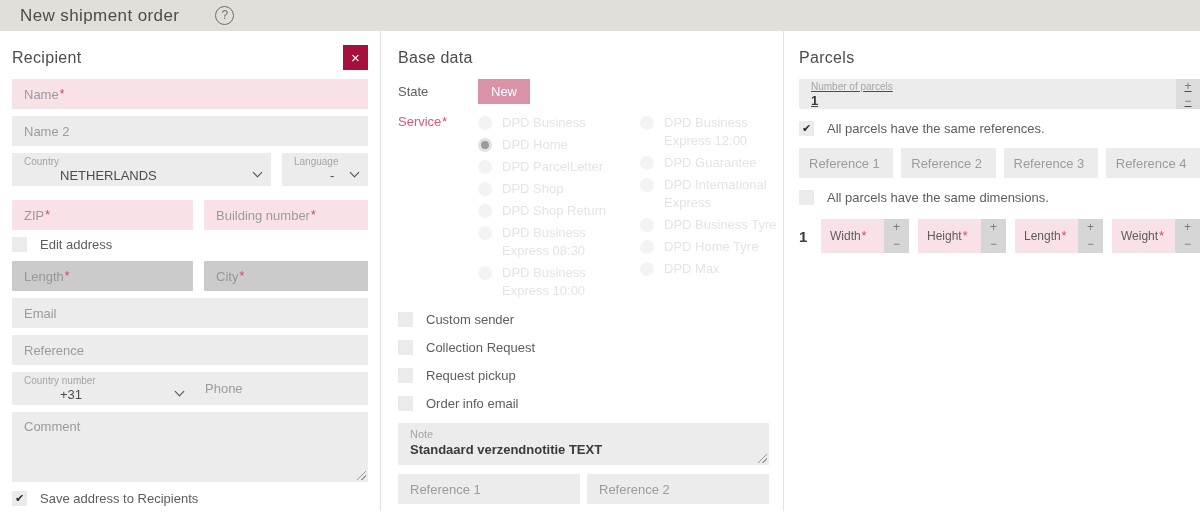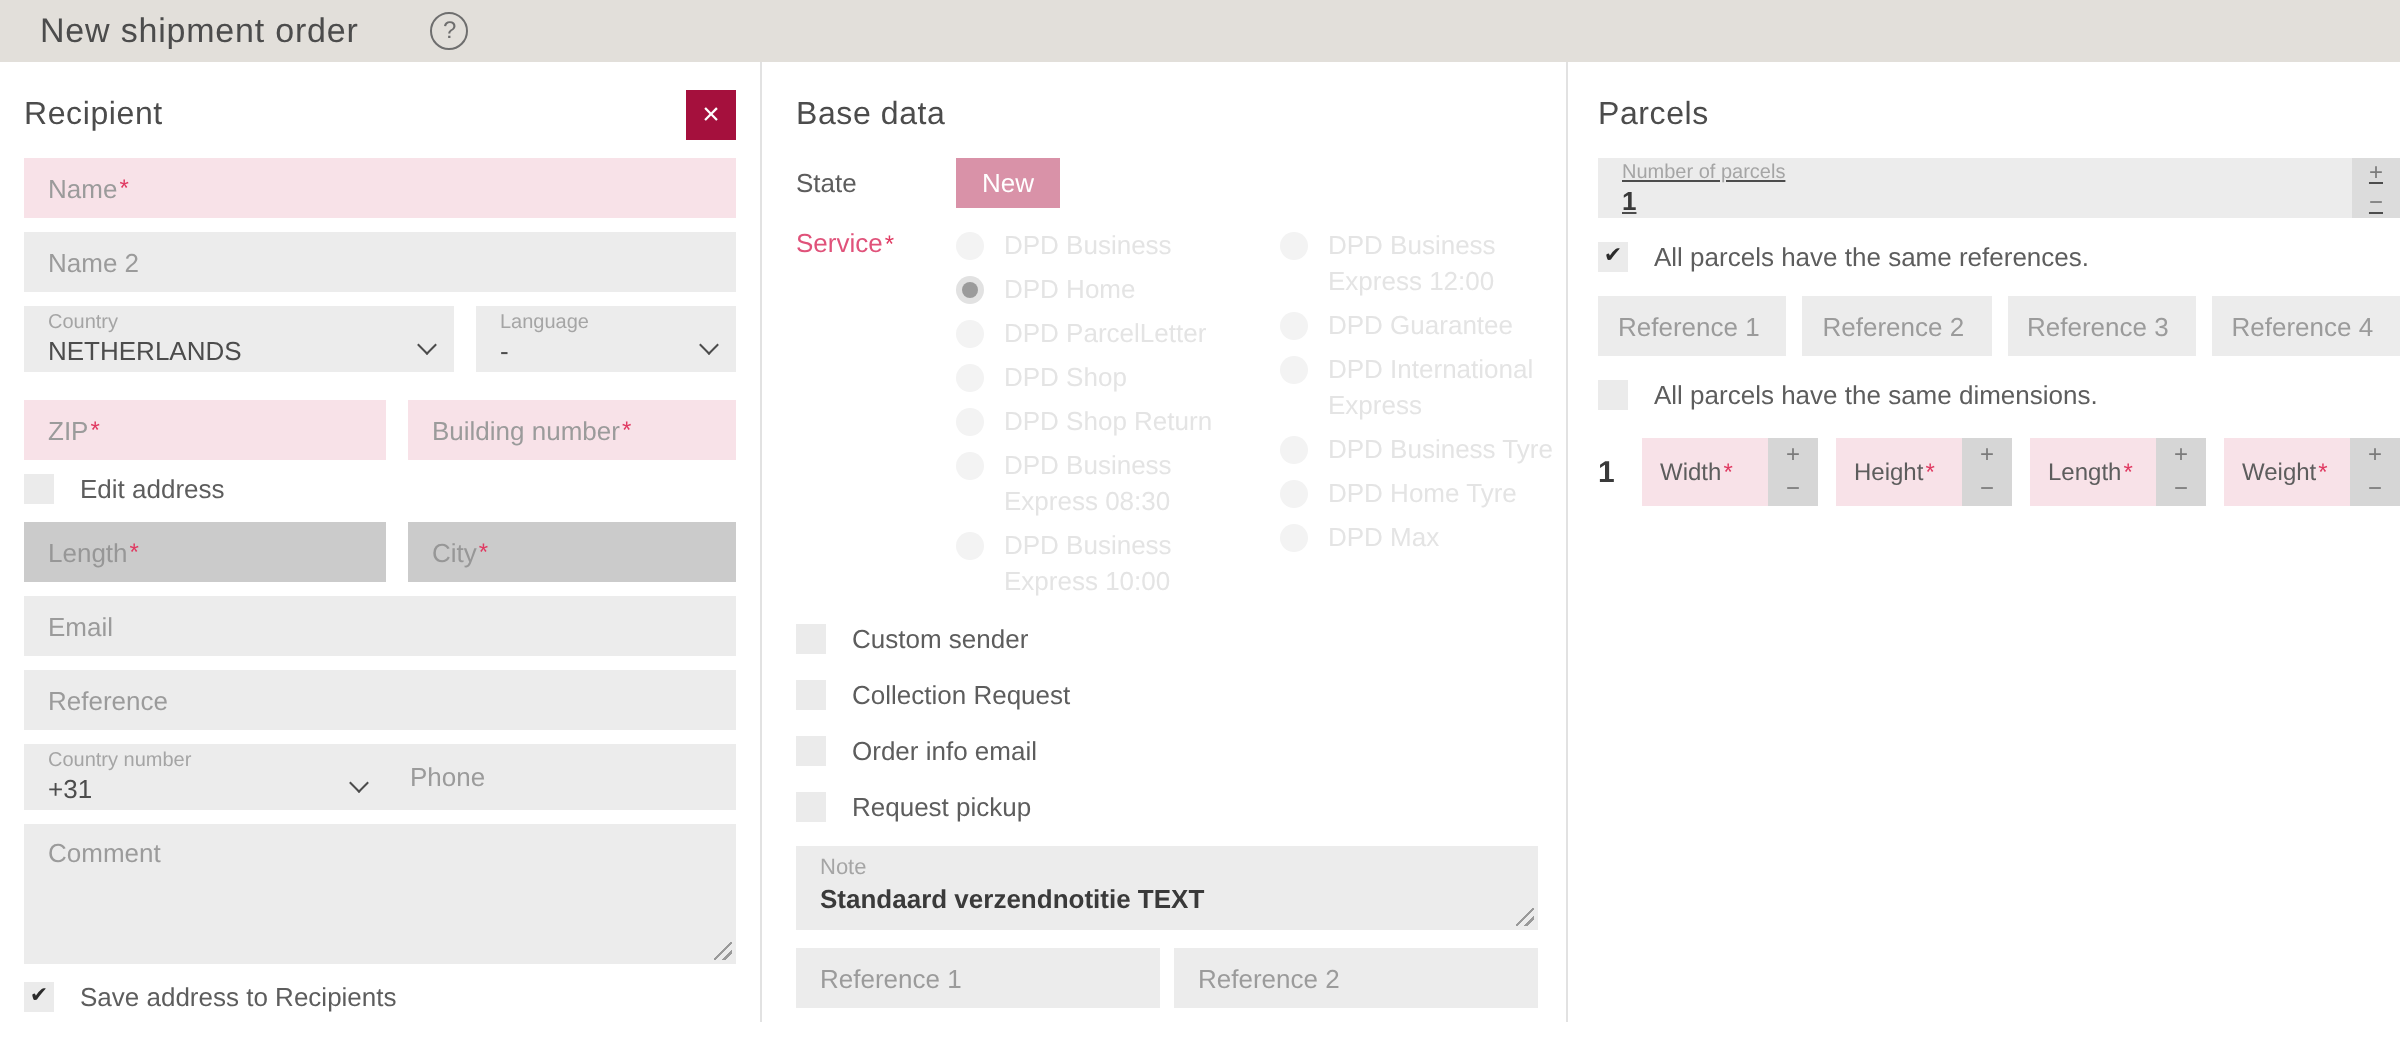--- a/index.html
+++ b/index.html
@@ -41,21 +41,21 @@
   .star { color:#e03a62; font-size:12px; margin-left:1px; }
   .row { display:flex; margin-bottom:7px; }
   .row .field { margin-bottom:0; }
   .gap11 { gap:11px; }
   .sel {
     background:#ececec; height:33px; padding:3px 10px 0 12px; margin-bottom:7px;
     display:flex; justify-content:space-between; cursor:pointer;
   }
   .sel .txt { display:flex; flex-direction:column; }
   .sel .lab { font-size:10px; color:#a5a5a5; line-height:12px; }
-  .sel .val { font-size:13px; color:#4c4c4c; line-height:16px; }
+  .sel .val { font-size:13px; color:#4c4c4c; line-height:16px;margin-left:36px; }
   .chev {
     width:7px; height:7px; border-right:1.6px solid #4c4c4c; border-bottom:1.6px solid #4c4c4c;
     transform:rotate(45deg); align-self:center; margin-top:2px; flex:none;
   }
   .cbrow { display:flex; align-items:center; gap:13px; cursor:pointer; }
   .cb {
     width:15px; height:15px; background:#ebebeb; flex:none;
     font-size:11px; line-height:15px; text-align:center; color:#2b2b2b;
   }
   .cb .mark { visibility:hidden; }
@@ -127,21 +127,21 @@
     <div class="field req">
       <span>Name</span>
         <span class="star">*</span>
     </div>
 
     <div class="field">
       <span>Name 2</span>
     </div>
 
     <div class="row gap11">
-      <div class="sel" style="width:215px;">
+      <div class="sel" style="width:259px;">
         <span class="txt">
           <span class="lab">Country</span>
           <span class="val">NETHERLANDS</span>
         </span>
         <span class="chev"></span>
       </div>
       <div class="sel" style="flex:1;">
         <span class="txt">
           <span class="lab">Language</span>
           <span class="val">-</span>
@@ -286,25 +286,25 @@
       <div class="cbrow">
         <span class="cb"><span class="mark">✔</span></span>
         <span class="cblabel">Custom sender</span>
       </div>
       <div class="cbrow">
         <span class="cb"><span class="mark">✔</span></span>
         <span class="cblabel">Collection Request</span>
       </div>
       <div class="cbrow">
         <span class="cb"><span class="mark">✔</span></span>
-        <span class="cblabel">Order info email</span>
+        <span class="cblabel">Request pickup</span>
       </div>
       <div class="cbrow">
         <span class="cb"><span class="mark">✔</span></span>
-        <span class="cblabel">Request pickup</span>
+        <span class="cblabel">Order info email</span>
       </div>
     </div>
 
     <div class="tarea rz" style="height:42px; padding-top:5px;">
       <div class="lab">Note</div>
       <div class="strong">Standaard verzendnotitie TEXT</div>
     </div>
 
     <div class="row" style="gap:7px;">
       <div class="field" style="flex:1;">

